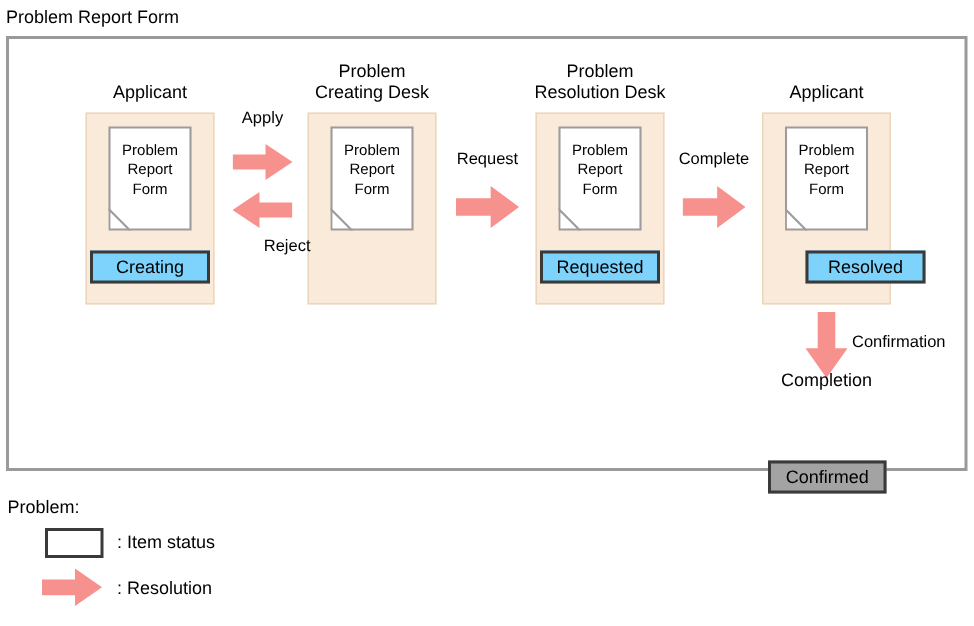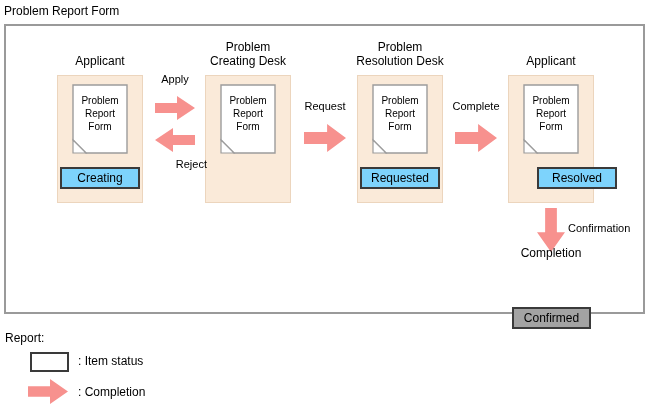--- a/index.html
+++ b/index.html
@@ -160,19 +160,19 @@
 
   <div class="flow-label fl-center fl-complete">Complete</div>
   <div class="arrow arrow-right a-complete"></div>
 
   <div class="arrow arrow-down a-confirm"></div>
   <div class="flow-label fl-confirm">Confirmation</div>
 
   <div class="completion-label">Completion</div>
   <div class="completion-status">Confirmed</div>
 
-  <div class="legend-title">Report:</div>
+  <div class="legend-title">Problem:</div>
   <div class="legend-box"></div>
   <div class="legend-item-label">: Item status</div>
   <div class="arrow arrow-right legend-arrow"></div>
-  <div class="legend-proc-label">: Completion</div>
+  <div class="legend-proc-label">: Resolution</div>
 
 </div>
 
 </body></html>

